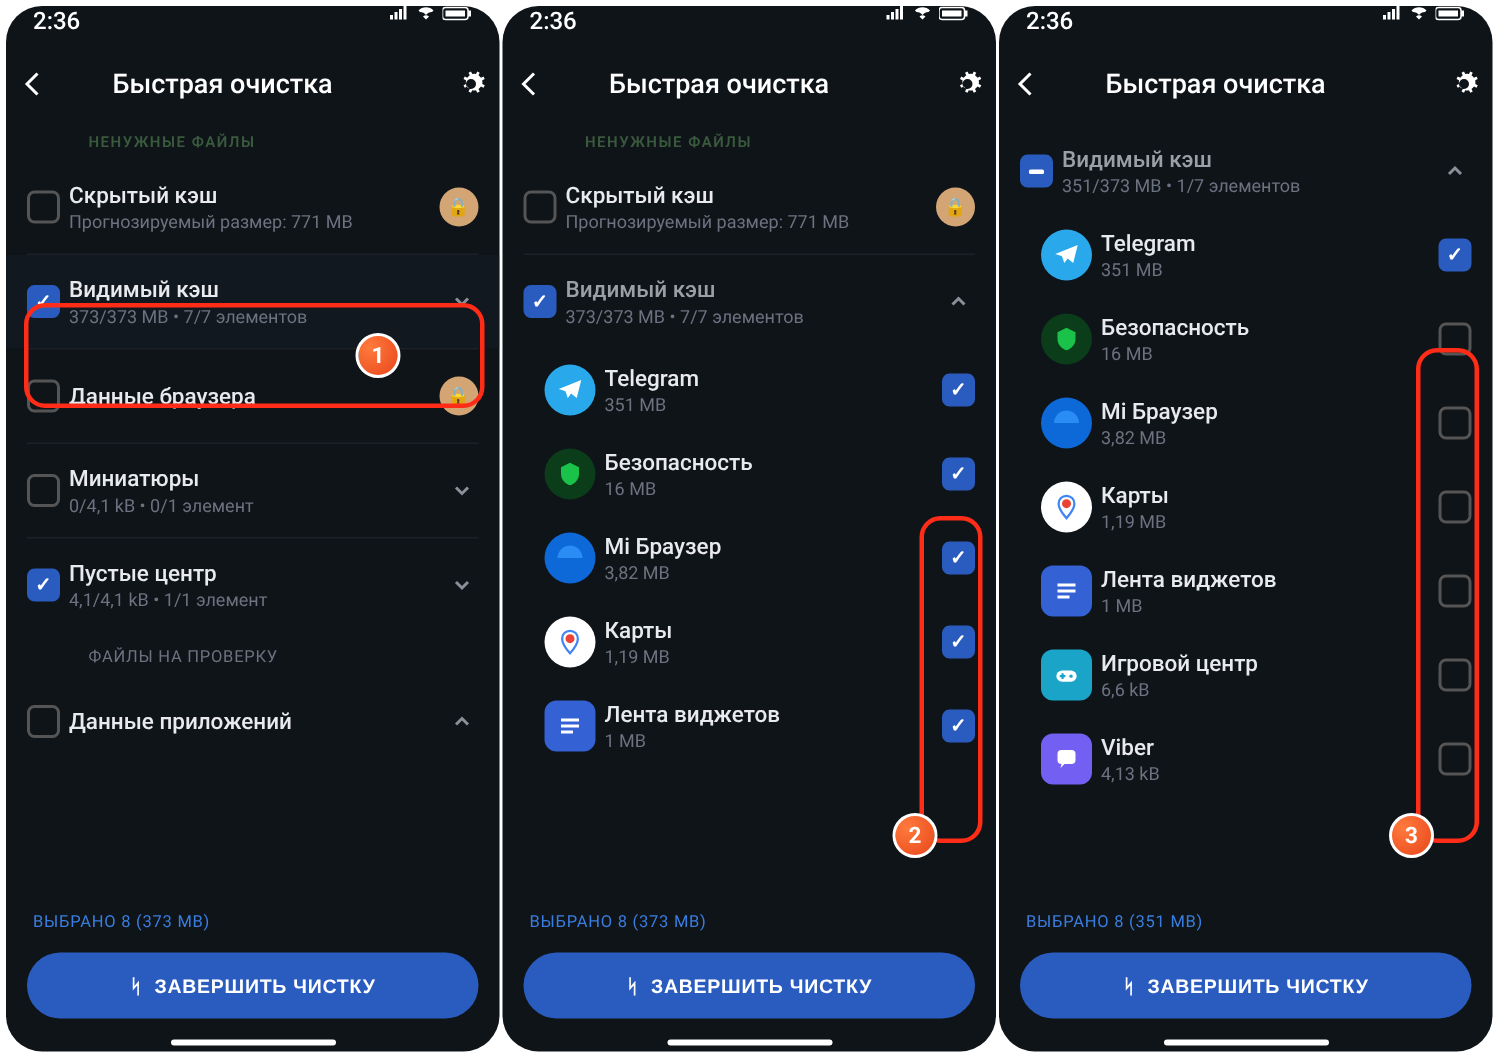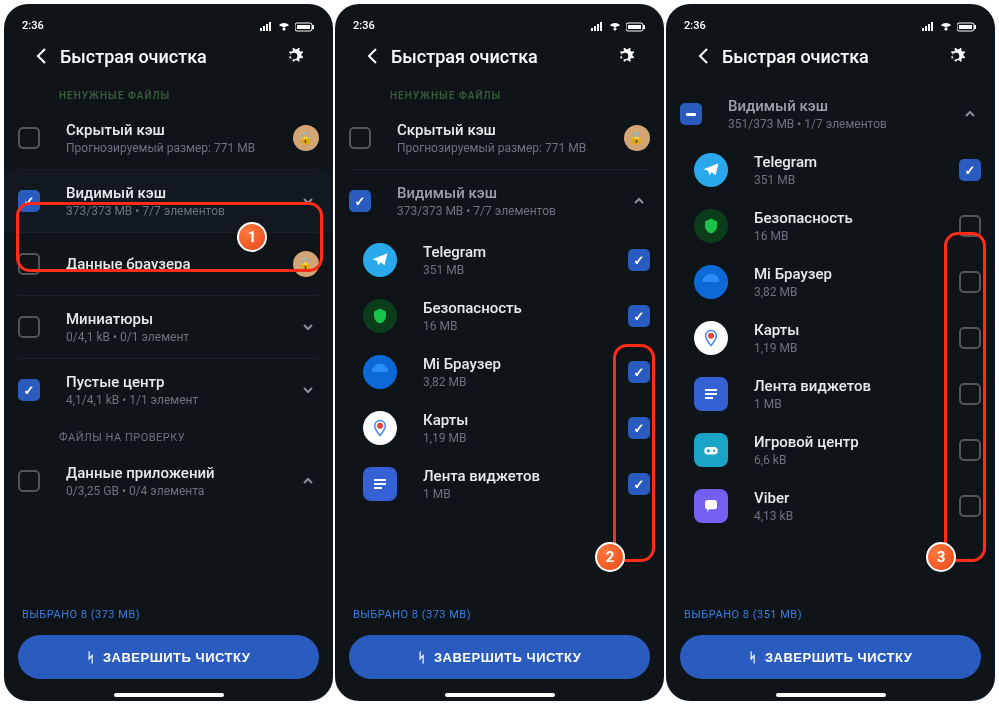--- a/index.html
+++ b/index.html
@@ -1,27 +1,27 @@
 <!DOCTYPE html>
 <html><head>
 <meta charset="utf-8">
 <style>
   * { box-sizing: border-box; margin: 0; padding: 0; }
   body { background: #fff; font-family: -apple-system, Roboto, sans-serif; display: flex; gap: 2px; justify-content: center; padding: 4px; }
   .phone { width: 331px; height: 697px; background: #0f1419; border-radius: 24px; overflow: hidden; display: flex; flex-direction: column; position: relative; }
-  .statusbar { height: 28px; display: flex; justify-content: space-between; align-items: flex-end; padding: 0 18px; color: #fff; font-size: 11px; font-weight: 500; }
+  .statusbar { height: 28px; display: flex; justify-content: space-between; align-items: flex-start; padding: 0 18px; color: #fff; font-size: 16px; font-weight: 500; }
   .status-icons { display: flex; gap: 4px; align-items: center; }
-  .header { height: 48px; display: flex; align-items: center; padding: 0 22px; color: #fff; }
+  .header { height: 48px; display: flex; align-items: center; padding: 0 2px; color: #fff; gap: 35px; }
   .back { width: 34px; height: 34px; display: flex; align-items: center; justify-content: center; cursor: pointer; }
   .title { flex: 1; font-size: 18px; font-weight: 500; color: #fff; }
   .gear { width: 34px; height: 34px; display: flex; align-items: center; justify-content: center; cursor: pointer; }
   .content { flex: 1; overflow: hidden; display: flex; flex-direction: column; }
   .section-label { font-size: 10px; letter-spacing: 1px; color: #3a5a3d; padding: 10px 18px 6px; font-weight: 600; margin-left: 37px; }
   .section-label.gray { color: #6b7280; font-weight: 400; letter-spacing: .5px; font-size: 11px; }
-  .row { display: flex; align-items: center; padding: 10px 14px; gap: 26px; min-height: 62px; }
+  .row { display: flex; align-items: center; padding: 10px 14px; gap: 6px; min-height: 62px; }
   .row.sub { padding-left: 28px; min-height: 56px; }
   .cb { width: 22px; height: 22px; border: 2px solid #555; border-radius: 5px; display: flex; align-items: center; justify-content: center; flex-shrink: 0; cursor: pointer; }
   .cb.checked { background: #2a5cbf; border-color: #2a5cbf; }
   .cb.ind { background: #2a5cbf; border-color: #2a5cbf; }
   .cb.checked::after { content: "✓"; color: #fff; font-size: 13px; font-weight: bold; }
   .cb.ind::after { content: ""; width: 10px; height: 3px; background: #fff; border-radius: 1px; }
   .cb.right { margin-left: auto; }
   .rowtxt { flex: 1; min-width: 0; }
   .rowtitle { color: #e8eaed; font-size: 15px; font-weight: 500; }
   .rowtitle.muted { color: #9aa0a6; }
@@ -142,21 +142,20 @@
           </svg>
         </div>
     </div>
 
     <div class="section-label gray">ФАЙЛЫ НА ПРОВЕРКУ</div>
 
     <div class="row">
       <div class="cb"></div>
       <div class="rowtxt">
         <div class="rowtitle">Данные приложений</div>
-        <div class="rowsub">0/3,25 GB • 0/4 элемента</div>
       </div>
       <div class="chev">
           <svg width="12" height="12" viewBox="0 0 12 12">
             <path d="M2 8 L6 4 L10 8" stroke="#8a8f98" stroke-width="2" fill="none"></path>
           </svg>
         </div>
     </div>
   </div>
   <div class="selected-line">ВЫБРАНО 8 (373 MB)</div>
   <div class="btnrow">

